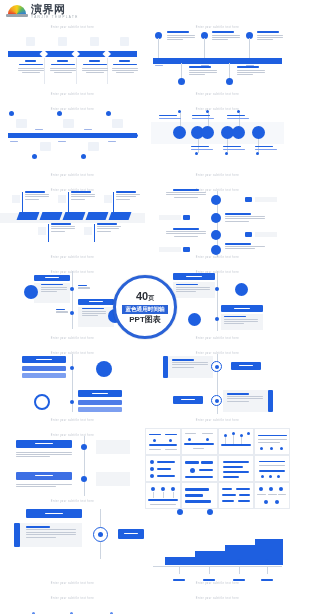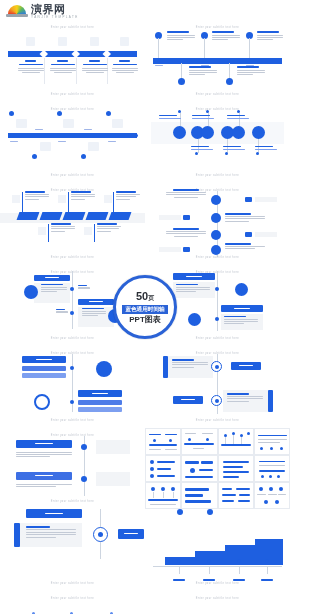--- a/index.html
+++ b/index.html
@@ -750,16 +750,16 @@
         <div class="ring" style="position:absolute;left:40px;top:23px;width:13px;height:13px">
           
         </div>
 
       </div>
     </div>
   </div>
 </div>
 
 <div class="badge">
-  <div class="badge-top"><span>50</span><small>页</small></div>
+  <div class="badge-top"><span>40</span><small>页</small></div>
   <div class="badge-mid">蓝色通用时间轴</div>
   <div class="badge-bot">PPT图表</div>
 </div>
 
 </body></html>

